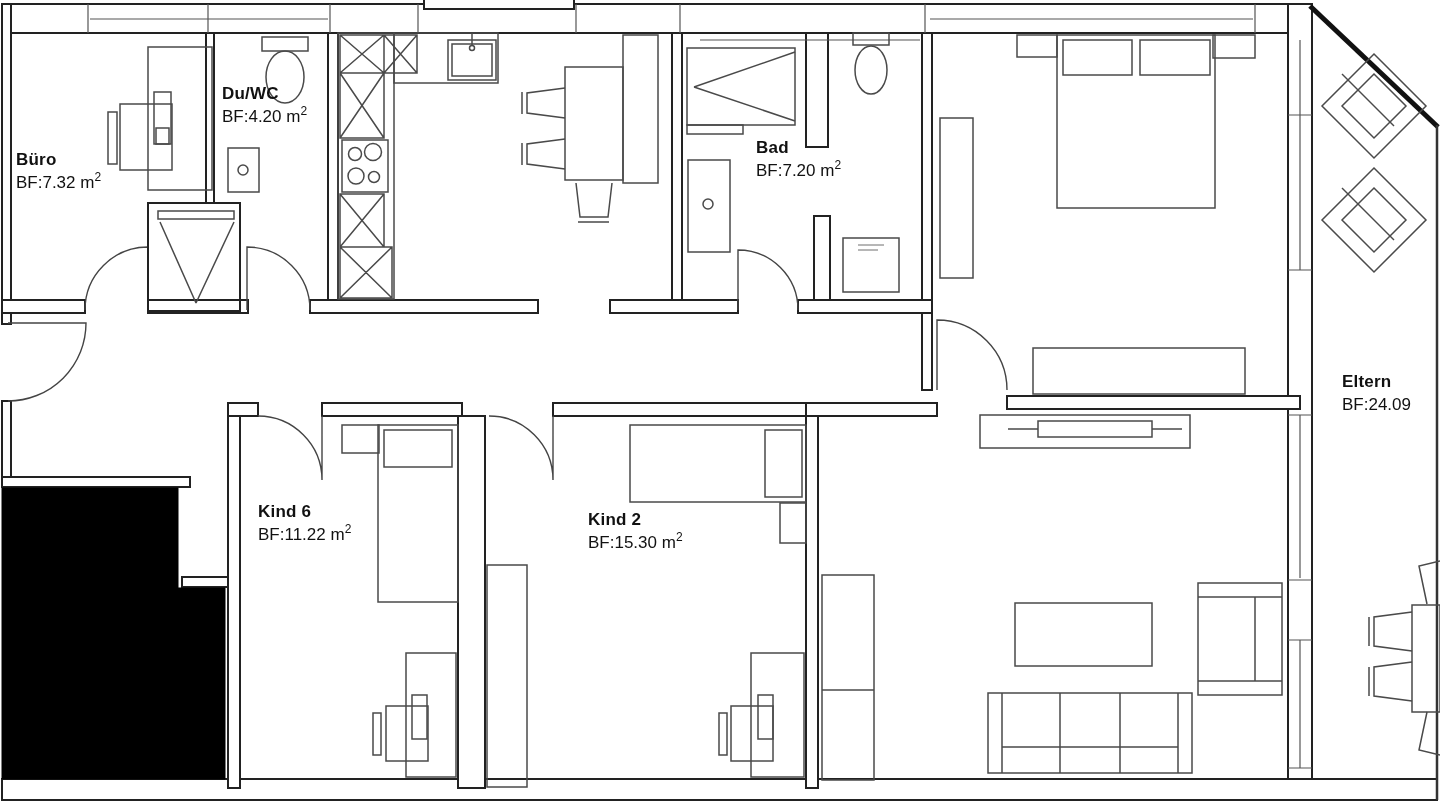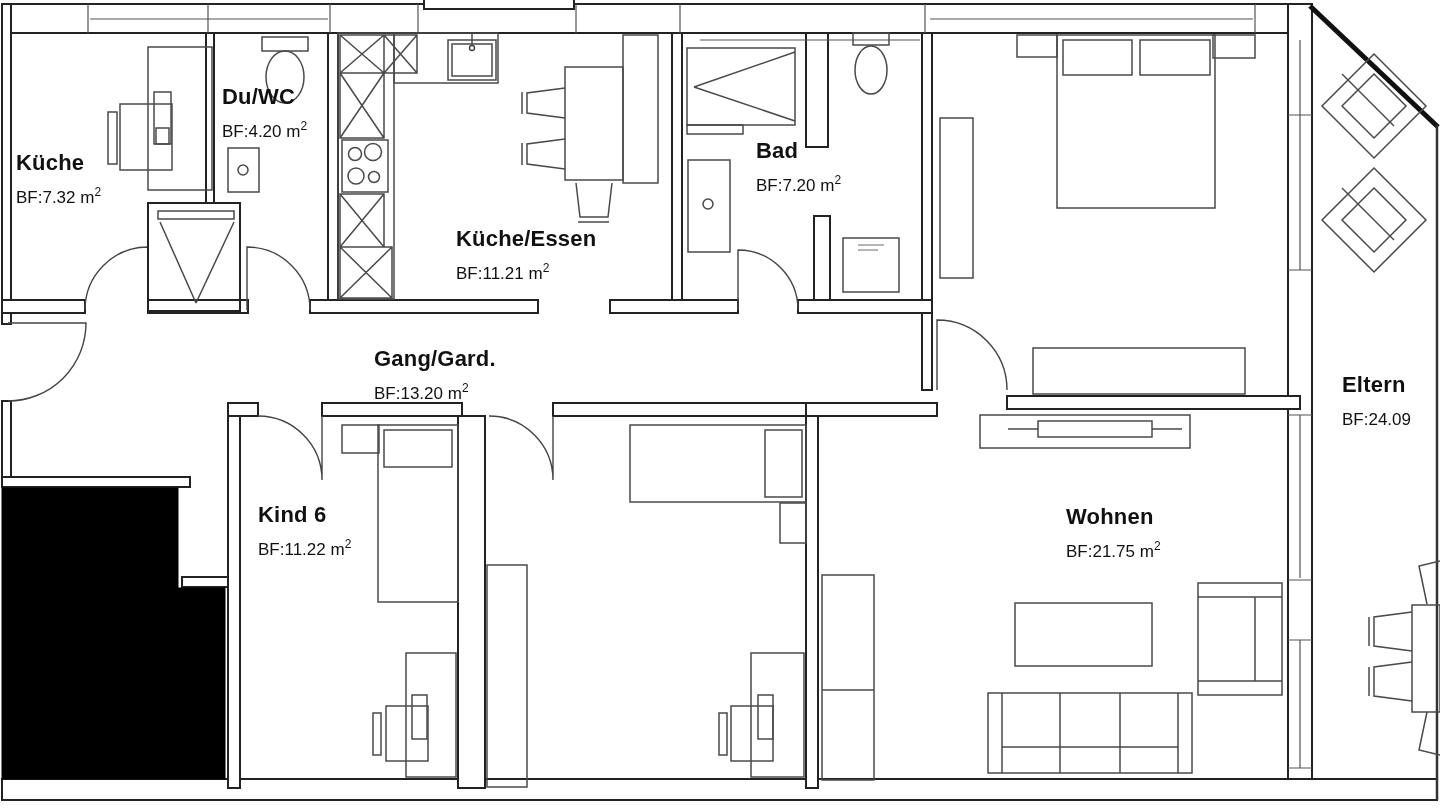--- a/index.html
+++ b/index.html
@@ -1,55 +1,47 @@
 <!DOCTYPE html>
 <html><head>
 <meta charset="utf-8">
 <style>
   html,body{margin:0;padding:0;background:#fff;}
   #plan{position:relative;width:1440px;height:810px;background:#ffffff;overflow:hidden;
         font-family:"Liberation Sans",sans-serif;}
   #drawing{position:absolute;left:0;top:0;width:1440px;height:810px;}
   .rl{position:absolute;color:#111;line-height:1.2;z-index:5;}
-  .rname{font-weight:bold;font-size:22px;letter-spacing:0.2px;}
-  .rarea{font-size:17px;margin-top:12px;}
+  .rname{font-weight:bold;font-size:17px;letter-spacing:0.2px;}
+  .rarea{font-size:17px;margin-top:3px;}
   .rarea sup{font-size:12px;line-height:0;}
 </style>
 </head>
 <body>
 
 <div id="plan">
 
   <div class="rl" style="left:16px;top:150px">
-    <div class="rname">Küche</div>
+    <div class="rname">Büro</div>
     <div class="rarea">BF:7.32 m<sup>2</sup></div>
   </div>
   <div class="rl" style="left:222px;top:84px">
     <div class="rname">Du/WC</div>
     <div class="rarea">BF:4.20 m<sup>2</sup></div>
   </div>
-  <div class="rl" style="left:456px;top:226px">
-    <div class="rname">Küche/Essen</div>
-    <div class="rarea">BF:11.21 m<sup>2</sup></div>
-  </div>
   <div class="rl" style="left:756px;top:138px">
     <div class="rname">Bad</div>
     <div class="rarea">BF:7.20 m<sup>2</sup></div>
   </div>
-  <div class="rl" style="left:374px;top:346px">
-    <div class="rname">Gang/Gard.</div>
-    <div class="rarea">BF:13.20 m<sup>2</sup></div>
-  </div>
   <div class="rl" style="left:258px;top:502px">
     <div class="rname">Kind 6</div>
     <div class="rarea">BF:11.22 m<sup>2</sup></div>
   </div>
-  <div class="rl" style="left:1066px;top:504px">
-    <div class="rname">Wohnen</div>
-    <div class="rarea">BF:21.75 m<sup>2</sup></div>
+  <div class="rl" style="left:588px;top:510px">
+    <div class="rname">Kind 2</div>
+    <div class="rarea">BF:15.30 m<sup>2</sup></div>
   </div>
   <div class="rl" style="left:1342px;top:372px">
     <div class="rname">Eltern</div>
     <div class="rarea">BF:24.09</div>
   </div>
 
   <svg id="drawing" viewBox="0 0 1440 810" xmlns="http://www.w3.org/2000/svg">
 
     <g fill="#ffffff" stroke="#222222" stroke-width="2">
       <rect x="2" y="4" width="1310" height="29"></rect>

